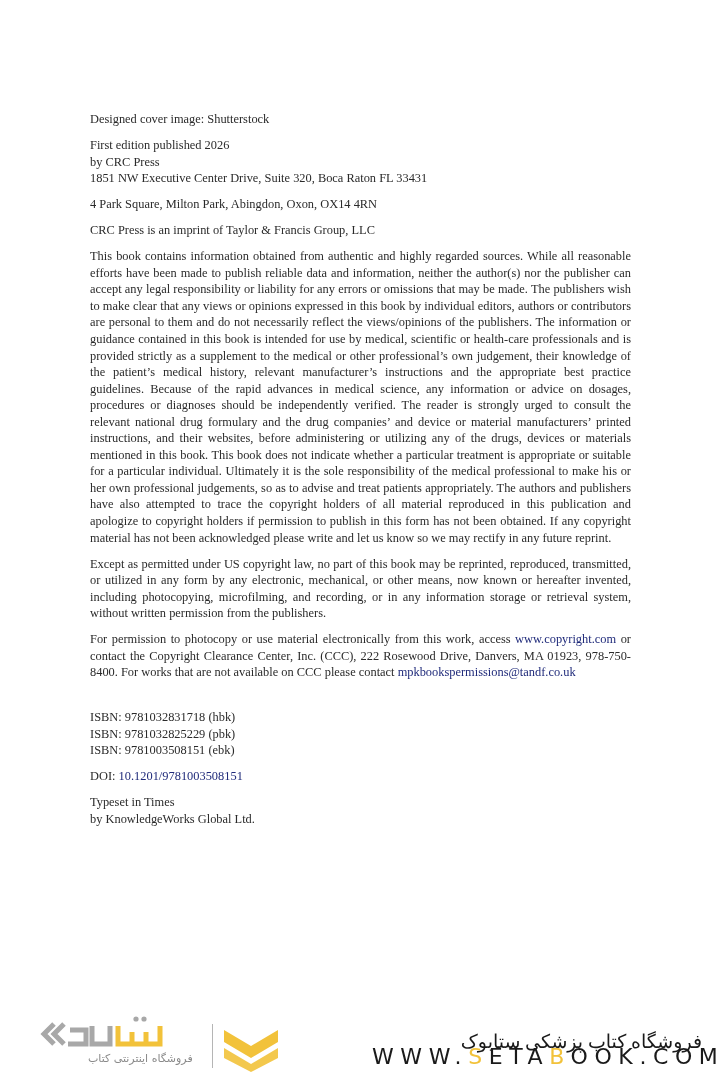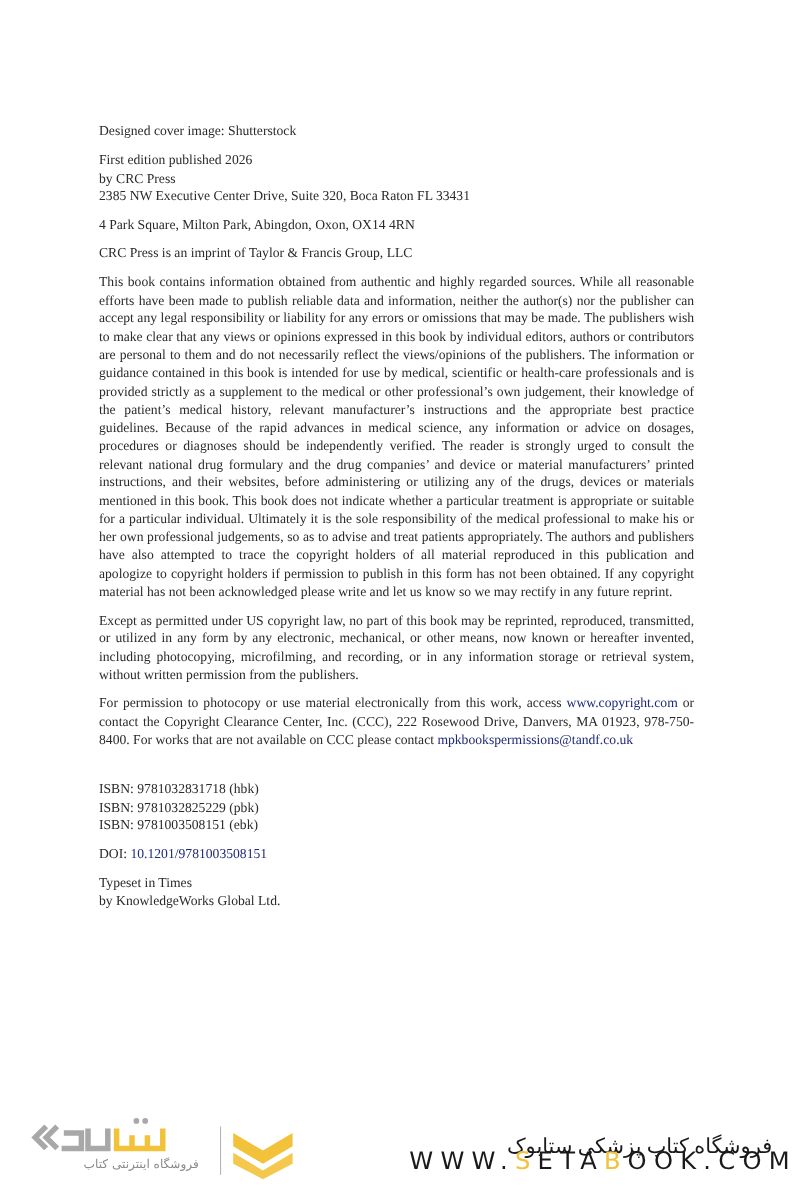--- a/index.html
+++ b/index.html
@@ -14,21 +14,21 @@
       font-size: 12.4px; line-height: 16.55px;
     }
     .block { margin-bottom: 9.5px; }
     .just { text-align: justify; }
     .link { color: #1f2a7a; }
     .bold { font-weight: bold; }
     .gap-isbn { margin-top: 28px; }
     .footer {
       position: absolute; left: 0; top: 1000px; width: 720px; height: 80px; background: #ffffff;
     }
-    .logo-wrap { position: absolute; left: 28px; top: 14px; width: 240px; height: 60px; }
+    .logo-wrap { position: absolute; left: 40px; top: 14px; width: 240px; height: 60px; }
     .logo-wordmark { position: absolute; left: 0; top: 0; width: 160px; height: 40px; }
     .logo-sub {
       position: absolute; left: 48px; top: 38px; font-family: "DejaVu Sans", sans-serif;
       font-size: 11px; color: #8a8a8a; direction: rtl; white-space: nowrap;
     }
     .logo-divider { position: absolute; left: 172px; top: 10px; width: 1px; height: 44px; background: #b5b5b5; }
     .logo-mark { position: absolute; left: 182px; top: 8px; width: 58px; height: 50px; }
     .shop-title {
       position: absolute; right: 18px; top: 30px; font-family: Liberation Serif, serif;
       font-size: 19px; color: #1a1a1a; direction: rtl; white-space: nowrap;
@@ -42,21 +42,21 @@
 </head>
 <body>
 
 <div class="page">
   <div class="content">
     <div class="block">Designed cover image: Shutterstock</div>
 
     <div class="block">
       <div>First edition published 2026</div>
       <div>by CRC Press</div>
-      <div>2385 NW Executive Center Drive, Suite 320, Boca Raton FL 33431</div>
+      <div>1851 NW Executive Center Drive, Suite 320, Boca Raton FL 33431</div>
     </div>
 
     <div class="block">
       <div>4 Park Square, Milton Park, Abingdon, Oxon, OX14 4RN</div>
     </div>
 
     <div class="block">CRC Press is an imprint of Taylor &amp; Francis Group, LLC</div>
 
 
     <div class="block just">This book contains information obtained from authentic and highly regarded sources. While all reasonable efforts have been made to publish reliable data and information, neither the author(s) nor the publisher can accept any legal responsibility or liability for any errors or omissions that may be made. The publishers wish to make clear that any views or opinions expressed in this book by individual editors, authors or contributors are personal to them and do not necessarily reflect the views/opinions of the publishers. The information or guidance contained in this book is intended for use by medical, scientific or health-care professionals and is provided strictly as a supplement to the medical or other professional’s own judgement, their knowledge of the patient’s medical history, relevant manufacturer’s instructions and the appropriate best practice guidelines. Because of the rapid advances in medical science, any information or advice on dosages, procedures or diagnoses should be independently verified. The reader is strongly urged to consult the relevant national drug formulary and the drug companies’ and device or material manufacturers’ printed instructions, and their websites, before administering or utilizing any of the drugs, devices or materials mentioned in this book. This book does not indicate whether a particular treatment is appropriate or suitable for a particular individual. Ultimately it is the sole responsibility of the medical professional to make his or her own professional judgements, so as to advise and treat patients appropriately. The authors and publishers have also attempted to trace the copyright holders of all material reproduced in this publication and apologize to copyright holders if permission to publish in this form has not been obtained. If any copyright material has not been acknowledged please write and let us know so we may rectify in any future reprint.</div>

